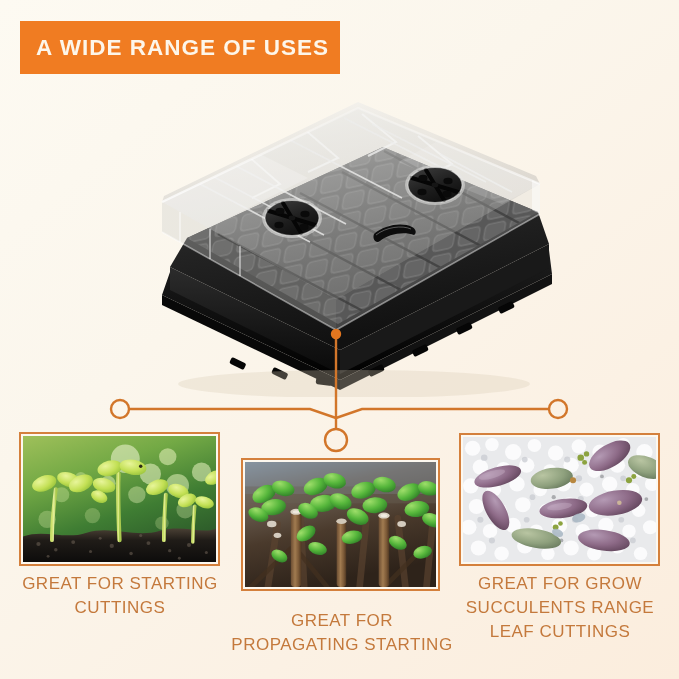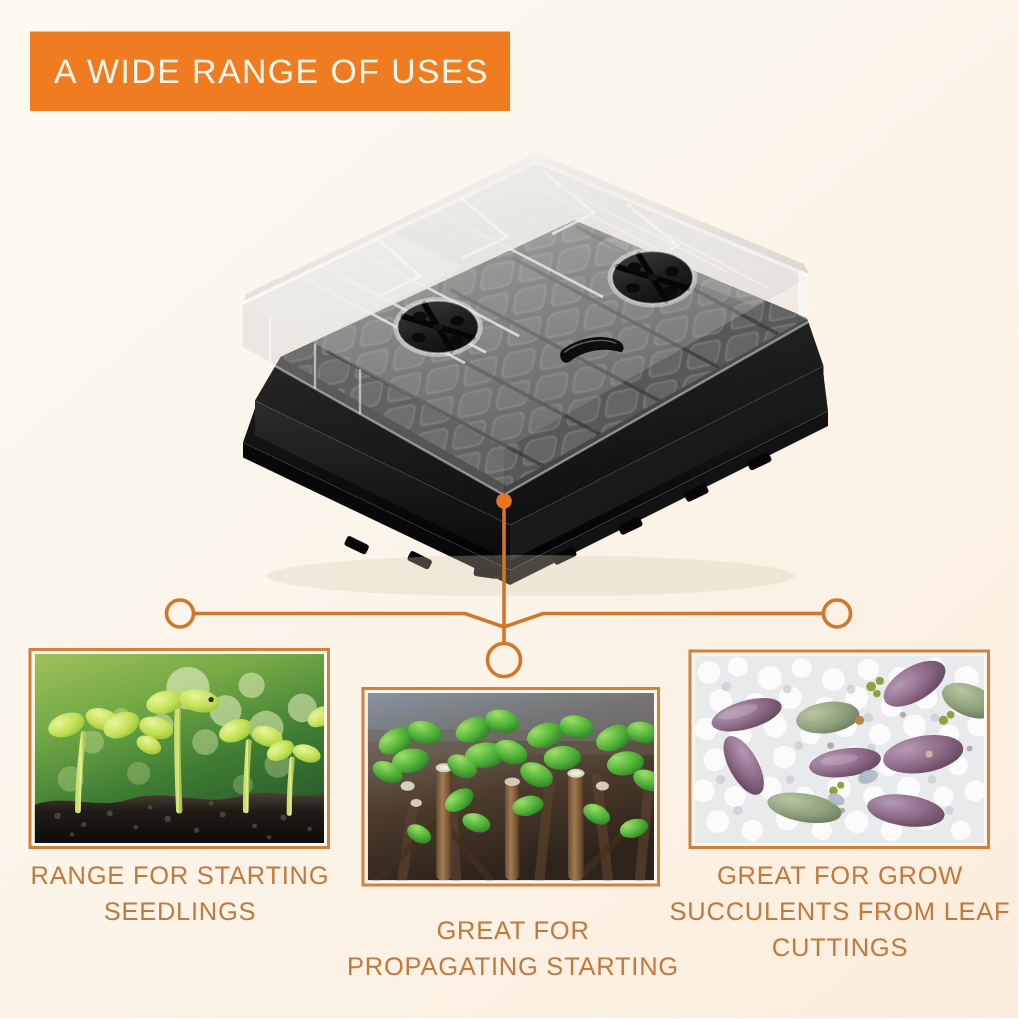--- a/index.html
+++ b/index.html
@@ -31,21 +31,21 @@
     background: #f07c22;
     display: flex;
     align-items: center;
     padding-left: 16px;
     box-sizing: border-box;
   }
   .banner-text {
     color: #fdf6ea;
     font-size: 22.5px;
     letter-spacing: 1.0px;
-    font-weight: 400;
+    font-weight: 700;
     white-space: nowrap;
     text-align: right;
   }
 
   
   .product {
     position: absolute;
     left: 140px;
     top: 92px;
     width: 420px;
@@ -401,21 +401,21 @@
           <g>
             <path d="M176 112 C 176 96, 177 84, 178 74" stroke="url(#sdStem)" stroke-width="3.6" fill="none" stroke-linecap="round"></path>
             <ellipse cx="170" cy="68" rx="10" ry="6.5" fill="url(#sdLeaf)" transform="rotate(-26 170 68)"></ellipse>
             <ellipse cx="188" cy="70" rx="10" ry="6" fill="url(#sdLeaf)" transform="rotate(18 188 70)"></ellipse>
           </g>
 
           <ellipse cx="198" cy="44" rx="10" ry="6.5" fill="url(#sdLeaf)" transform="rotate(-30 198 44)"></ellipse>
         </svg>
       </div>
     </div>
-    <div class="caption">RANGE FOR STARTING SEEDLINGS</div>
+    <div class="caption">GREAT FOR STARTING CUTTINGS</div>
   </div>
 
   <div class="card" id="card-mid">
     <div class="photo-frame">
       <div class="photo-inner">
         <svg viewBox="0 0 200 133" preserveAspectRatio="none">
           <defs>
             <linearGradient id="ctBg" x1="0" y1="0" x2="0.3" y2="1">
               <stop offset="0%" stop-color="#8d9aa6"></stop>
               <stop offset="28%" stop-color="#6f6357"></stop>
@@ -661,16 +661,16 @@
             <circle cx="96" cy="96" r="3"></circle>  
               <circle cx="101" cy="92" r="2.4"></circle>
           </g>
           <g fill="#a8b7c4" opacity="0.85">
             <ellipse cx="120" cy="86" rx="7" ry="4.6" transform="rotate(-18 120 86)"></ellipse>
             <ellipse cx="98" cy="102" rx="6" ry="4" transform="rotate(24 98 102)"></ellipse>
           </g>
         </svg>
       </div>
     </div>
-    <div class="caption">GREAT FOR GROW SUCCULENTS FROM LEAF CUTTINGS</div>
+    <div class="caption">GREAT FOR GROW SUCCULENTS RANGE LEAF CUTTINGS</div>
   </div>
 
 </div>
 
 </body></html>

